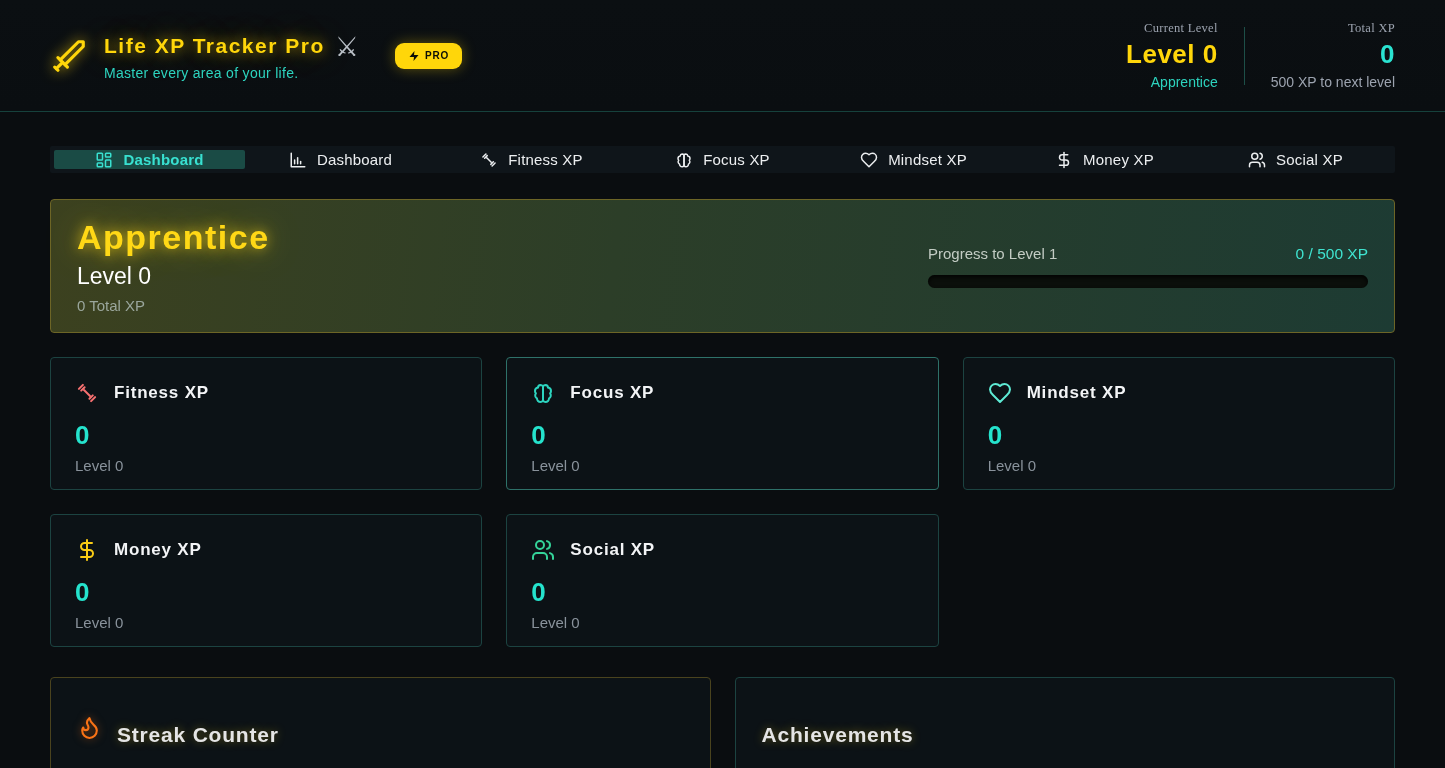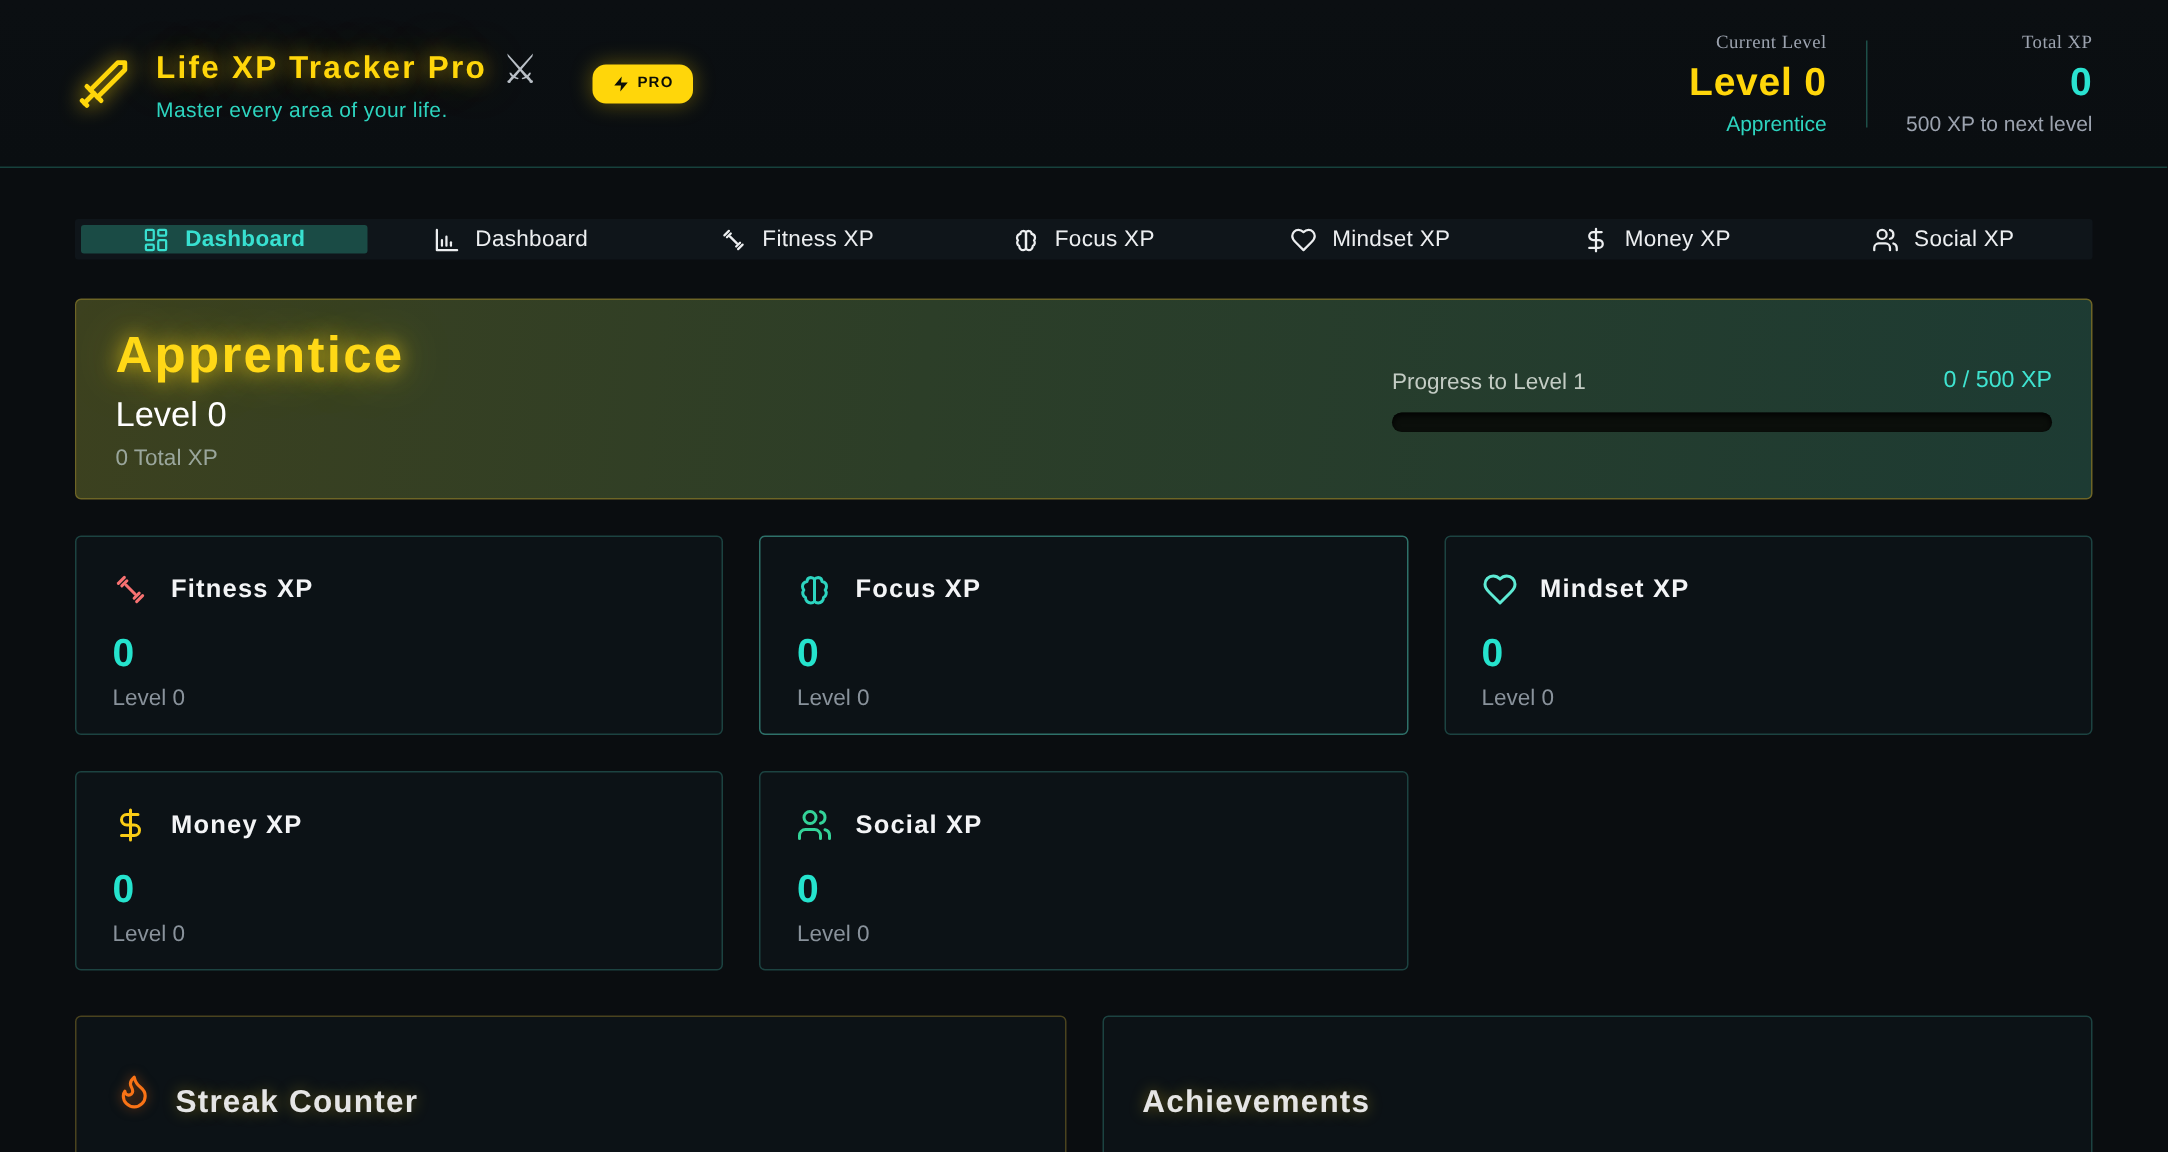--- a/index.html
+++ b/index.html
@@ -70,21 +70,21 @@
     display:flex; align-items:center; justify-content:space-between;
     padding:0 26px;
   }
   .hero-rank {
     font-size:34px; font-weight:800; letter-spacing:1.5px; color:#ffd816;
     text-shadow:0 0 14px rgba(255,216,22,.8), 0 0 36px rgba(255,216,22,.4);
   }
   .hero-level { font-size:23px; color:#ffffff; margin-top:6px; font-weight:500; }
   .hero-total { font-size:15px; color:#9aa69c; margin-top:7px; }
   .hero-progress { width:440px; }
-  .hp-row { display:flex; justify-content:space-between; align-items:flex-end; }
+  .hp-row { display:flex; justify-content:space-between; align-items:center; }
   .hp-label { font-size:15px; color:#c3ccc4; }
   .hp-value { font-size:15.5px; color:#3fe3d0; font-weight:500; }
   .hp-track {
     margin-top:12px; height:13px; border-radius:7px;
     background:#0b0f0b; box-shadow:inset 0 2px 4px rgba(0,0,0,.85);
     overflow:hidden;
   }
   .hp-fill { height:100%; background:linear-gradient(90deg,#ffd60a,#2dd4bf); border-radius:7px; }
 
   

